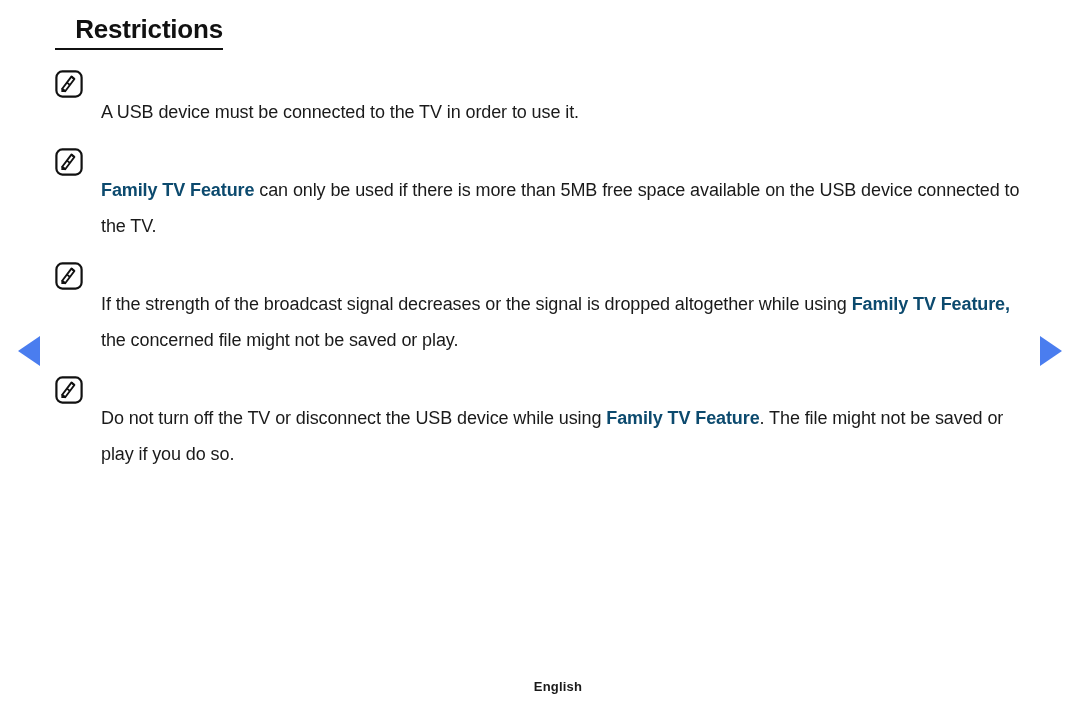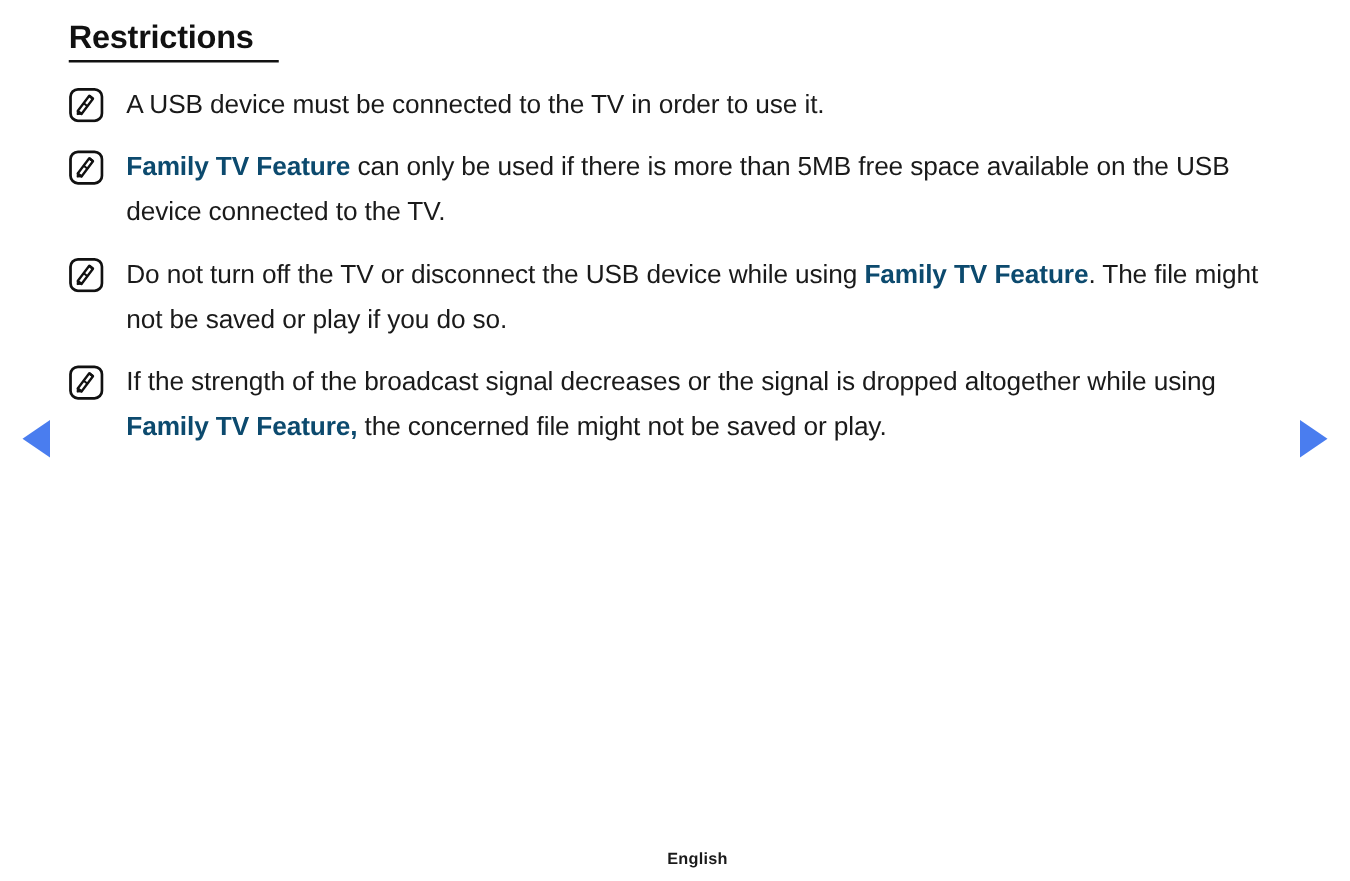--- a/index.html
+++ b/index.html
@@ -23,20 +23,21 @@
     left: 55px;
     top: 14px;
   }
   #page-title {
     font-size: 26px;
     font-weight: bold;
     letter-spacing: -0.2px;
     color: #111111;
     line-height: 30px;
     white-space: nowrap;
+    text-align: right;
   }
   #title-rule {
     margin-top: 4px;
     height: 2px;
     background: #111111;
     width: 160px;
   }
 
   
   #bullet-list {
@@ -55,24 +56,25 @@
     width: 28px;
     height: 28px;
     margin-top: 4px;
     margin-right: 18px;
   }
   .bullet-icon svg {
     display: block;
   }
   .bullet-text {
     flex: 1 1 auto;
-    font-size: 21px;
+    font-size: 18px;
     line-height: 36px;
     color: #1a1a1a;
     letter-spacing: -0.1px;
+    margin-top: 28px;
   }
   .hl {
     color: #0c4a6e;
     font-weight: bold;
   }
 
   
   .nav-arrow {
     position: absolute;
     top: 336px;
@@ -143,32 +145,32 @@
     <div class="bullet-row">
       <span class="bullet-icon">
         <svg width="28" height="28" viewBox="0 0 28 28" xmlns="http://www.w3.org/2000/svg">
           <rect x="1.4" y="1.4" width="25.2" height="25.2" rx="6" ry="6" fill="#ffffff" stroke="#111111" stroke-width="2.2"></rect>
           <path d="M7.2 18.8 L16.4 6.6 L19.4 9.0 L10.2 21.2 Z" fill="none" stroke="#111111" stroke-width="1.9" stroke-linejoin="round"></path>
           <path d="M16.4 6.6 L19.4 9.0" stroke="#111111" stroke-width="1.9"></path>
           <path d="M12.0 12.6 L15.0 15.0" stroke="#111111" stroke-width="1.7"></path>
           <path d="M7.2 18.8 L10.2 21.2 L7.0 21.4 Z" fill="#111111" stroke="#111111" stroke-width="1.4" stroke-linejoin="round"></path>
         </svg>
       </span>
-      <div class="bullet-text"><span>Do not turn off the TV or disconnect the USB device while using </span><span class="hl">Family TV Feature</span><span>. The file might not be saved or play if you do so.</span></div>
+      <div class="bullet-text"><span>If the strength of the broadcast signal decreases or the signal is dropped altogether while using </span><span class="hl">Family TV Feature,</span><span> the concerned file might not be saved or play.</span></div>
     </div>
     <div class="bullet-row">
       <span class="bullet-icon">
         <svg width="28" height="28" viewBox="0 0 28 28" xmlns="http://www.w3.org/2000/svg">
           <rect x="1.4" y="1.4" width="25.2" height="25.2" rx="6" ry="6" fill="#ffffff" stroke="#111111" stroke-width="2.2"></rect>
           <path d="M7.2 18.8 L16.4 6.6 L19.4 9.0 L10.2 21.2 Z" fill="none" stroke="#111111" stroke-width="1.9" stroke-linejoin="round"></path>
           <path d="M16.4 6.6 L19.4 9.0" stroke="#111111" stroke-width="1.9"></path>
           <path d="M12.0 12.6 L15.0 15.0" stroke="#111111" stroke-width="1.7"></path>
           <path d="M7.2 18.8 L10.2 21.2 L7.0 21.4 Z" fill="#111111" stroke="#111111" stroke-width="1.4" stroke-linejoin="round"></path>
         </svg>
       </span>
-      <div class="bullet-text"><span>If the strength of the broadcast signal decreases or the signal is dropped altogether while using </span><span class="hl">Family TV Feature,</span><span> the concerned file might not be saved or play.</span></div>
+      <div class="bullet-text"><span>Do not turn off the TV or disconnect the USB device while using </span><span class="hl">Family TV Feature</span><span>. The file might not be saved or play if you do so.</span></div>
     </div>
   </div>
 
 <div id="nav-prev" class="nav-arrow"></div>
 <div id="nav-next" class="nav-arrow"></div>
 
 <div id="footer-language">English</div>
 
 </body></html>

